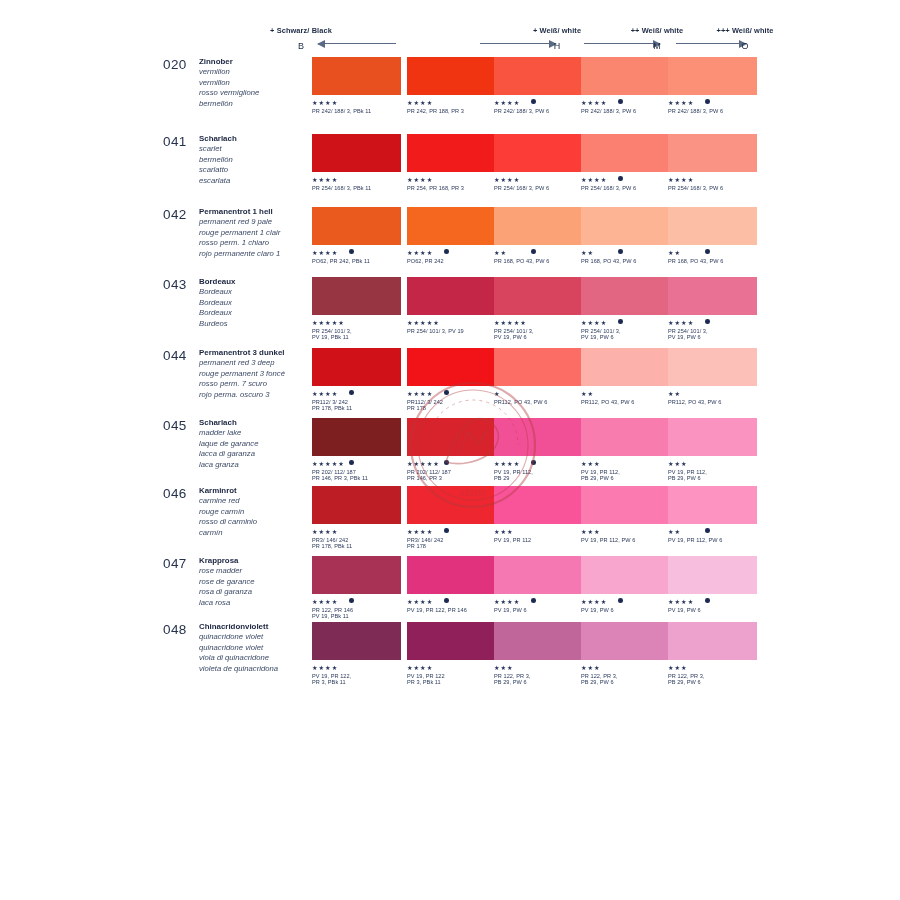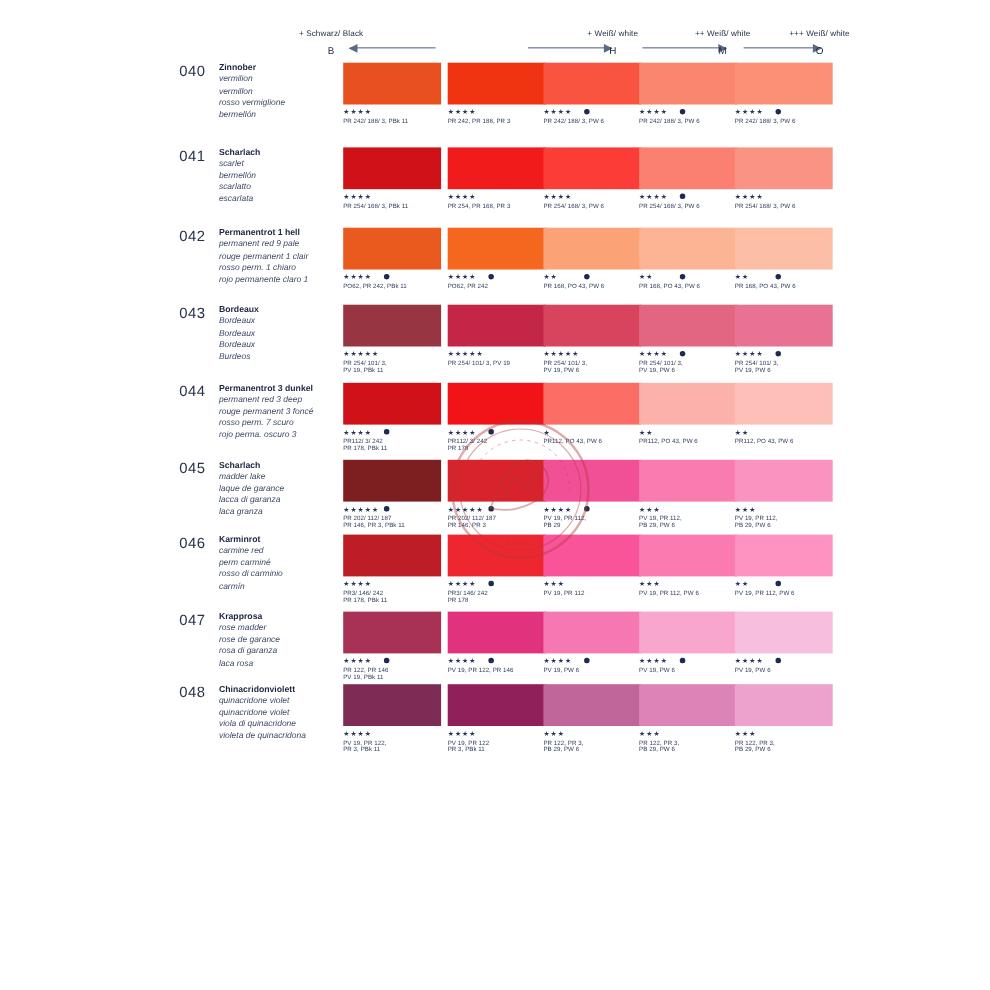--- a/index.html
+++ b/index.html
@@ -34,20 +34,21 @@
   .hdr-col {
     position: absolute;
     text-align: center;
     width: 110px;
   }
   .hdr-title {
     font-size: 7.4px;
     color: #1c2a44;
     letter-spacing: 0.1px;
     white-space: nowrap;
+    font-weight: bold;
   }
   .hdr-letter {
     font-size: 9px;
     color: #1c2a44;
     margin-top: 6px;
   }
   .arrow-wrap {
     position: absolute;
     top: 13px;
     height: 10px;
@@ -200,21 +201,21 @@
       <div class="arrow-head right"></div>
     </div>
     <div class="hdr-col" style="left:450px; top:0;">
       <div class="hdr-title">+++ Weiß/ white</div>
       <div class="hdr-letter">O</div>
     </div>
   </div>
 
   <div id="rows-host">
       <div class="row" style="top: 57px;">
-        <div class="row-code">040</div>
+        <div class="row-code">020</div>
         <div class="row-names">
           <div class="name-de">Zinnober</div>
           <div class="name-alt">vermilion</div>
           <div class="name-alt">vermillon</div>
           <div class="name-alt">rosso vermiglione</div>
           <div class="name-alt">bermellón</div>
         </div>
         <div class="swatch-group" style="left: 312px;">
           <div class="swatch" style="background: rgb(232, 81, 31);"></div>
           <div class="meta">
@@ -501,21 +502,21 @@
             <div class="pigments">PV 19, PR 112,
 PB 29, PW 6</div>
           </div>
         </div>
       </div>
       <div class="row" style="top: 486px;">
         <div class="row-code">046</div>
         <div class="row-names">
           <div class="name-de">Karminrot</div>
           <div class="name-alt">carmine red</div>
-          <div class="name-alt">perm carminé</div>
+          <div class="name-alt">rouge carmín</div>
           <div class="name-alt">rosso di carminio</div>
           <div class="name-alt">carmín</div>
         </div>
         <div class="swatch-group" style="left: 312px;">
           <div class="swatch" style="background: rgb(189, 30, 38);"></div>
           <div class="meta">
             <div class="stars">★★★★</div>
             <div class="pigments">PR3/ 146/ 242
 PR 178, PBk 11</div>
           </div>

